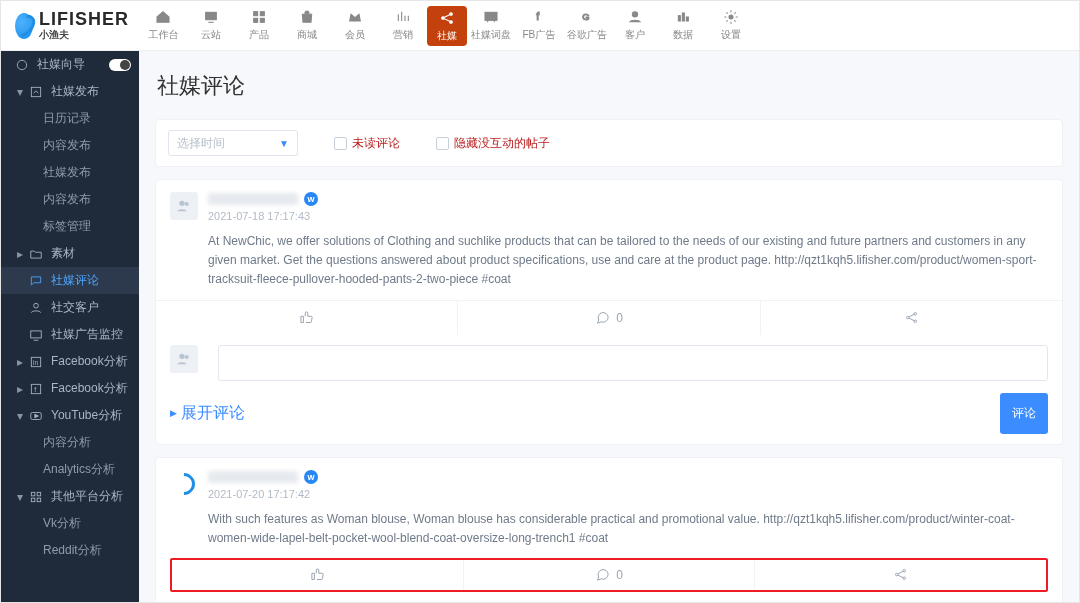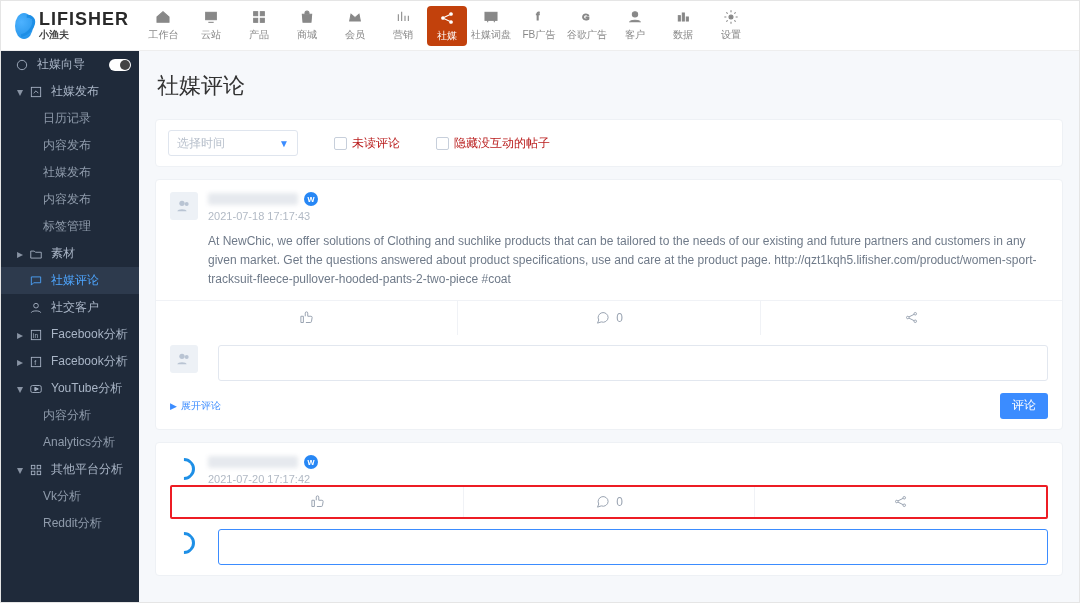--- a/index.html
+++ b/index.html
@@ -63,23 +63,23 @@
 .action-cell + .action-cell { border-left: 1px solid #f0f2f6; }
 .action-cell svg { width: 15px; height: 15px; fill: none; stroke: currentColor; stroke-width: 1.6; }
 .action-bar.boxed { border: 2px solid #ed1c24; border-radius: 2px; margin: 0; }
 .action-bar.boxed .action-cell { height: 30px; }
 
 .reply-row { display: flex; align-items: flex-start; margin-top: 10px; }
 .reply-input { flex: 1; height: 36px; border: 1px solid #e2e7ef; border-radius: 3px; margin-left: 10px; }
 .reply-input.focused { border: 1px solid #3b8cff; }
 
 .expand-row { display: flex; align-items: center; justify-content: space-between; margin-top: 12px; }
-.expand-link { color: #3b8cff; font-size: 10px; cursor: pointer; display: flex; align-items: center; font-family: Liberation Serif, serif; }
+.expand-link { color: #3b8cff; font-size: 16px; cursor: pointer; display: flex; align-items: center; font-family: Liberation Serif, serif; }
 .expand-link::before { content: "▶"; font-size: 9px; margin-right: 4px; }
-.btn-comment { background: #3b8cff; color: #fff; border: none; border-radius: 3px; height: 26px; padding: 0 12px; font-size: 12px; cursor: pointer; }
+.btn-comment { background: #3b8cff; color: #fff; border: none; border-radius: 3px; height: 41px; padding: 0 12px; font-size: 12px; cursor: pointer; }
 
 </style>
 </head>
 <body>
 
 <div class="app">
 
   <div class="topnav">
     <div class="logo">
       <div class="logo-mark"></div>
@@ -247,20 +247,30 @@
         <span class="caret"></span>
         <span class="ico">
             <svg viewBox="0 0 24 24">
               <circle cx="12" cy="8" r="4"></circle>
               <path d="M4 20c0-4 16-4 16 0"></path>
             </svg>
           </span>
         <span>社交客户</span>
       </div>
 
+      <div class="srow">
+        <span class="caret"></span>
+        <span class="ico">
+            <svg viewBox="0 0 24 24">
+              <rect x="3" y="5" width="18" height="12"></rect>
+              <path d="M8 21h8"></path>
+            </svg>
+          </span>
+        <span>社媒广告监控</span>
+      </div>
 
       <div class="srow">
         <span class="caret">▸</span>
         <span class="ico">
             <svg viewBox="0 0 24 24">
               <rect x="4" y="4" width="16" height="16"></rect>
               <text x="7" y="17" font-size="11" fill="currentColor" stroke="none">in</text>
             </svg>
           </span>
         <span>Facebook分析</span>
@@ -398,20 +408,21 @@
                 <div class="swirl"></div>
               </div>
       <div class="phead-right">
         <div class="uname-row">
           <div class="uname-blur"></div>
           <div class="vk-badge">w</div>
         </div>
         <div class="post-time">2021-07-20 17:17:42</div>
       </div>
     </div>
+    <div class="post-body">With such features as Woman blouse, Woman blouse has considerable practical and promotional value. http://qzt1kqh5.lifisher.com/product/winter-coat-women-wide-lapel-belt-pocket-wool-blend-coat-oversize-long-trench1 #coat</div>
 
     <div class="action-bar boxed">
       <div class="action-cell">
                 <svg viewBox="0 0 24 24">
                   <path d="M7 10v10H3V10zm4 10h7a2 2 0 002-2l1-6a2 2 0 00-2-2h-5V5a2 2 0 00-4 0v5"></path>
                 </svg>
               </div>
       <div class="action-cell">
                 <svg viewBox="0 0 24 24">
                   <path d="M21 12a8 8 0 01-11 7l-6 2 2-5a8 8 0 1115-4z"></path>

